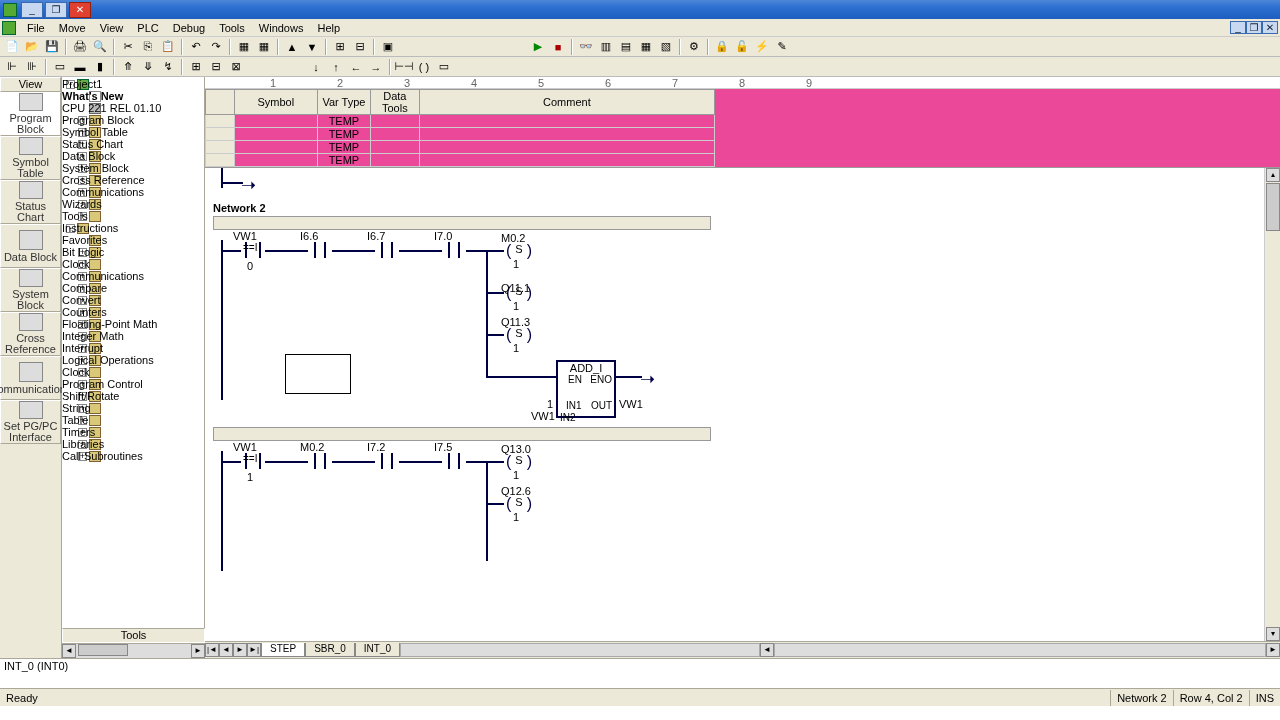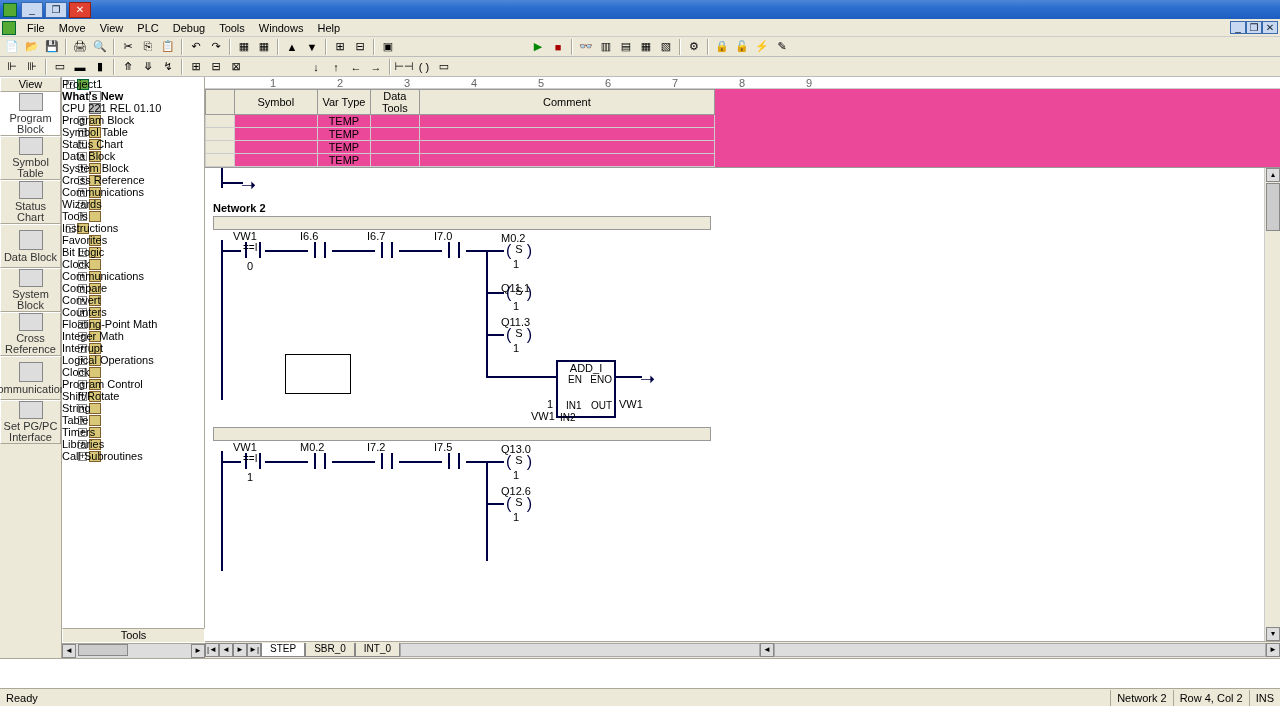--- a/index.html
+++ b/index.html
@@ -616,20 +616,21 @@
         </div>
       <div class="hstrack" style="max-width:360px"></div>
       <div class="hsbtn">◄</div>
       <div style="flex:1;background:#ddd;height:14px;border:1px solid #aaa"></div>
       <div class="hsbtn">►</div>
     </div>
   </div>
 </div>
 
 <div class="output">
+  <div>INT_0 (INT0)</div>
 </div>
 
 <div class="status">
   <div class="scell" style="border-left:none">Ready</div>
   <div class="sfill"></div>
   <div class="scell">Network 2</div>
   <div class="scell">Row 4, Col 2</div>
   <div class="scell">INS</div>
 </div>
 

